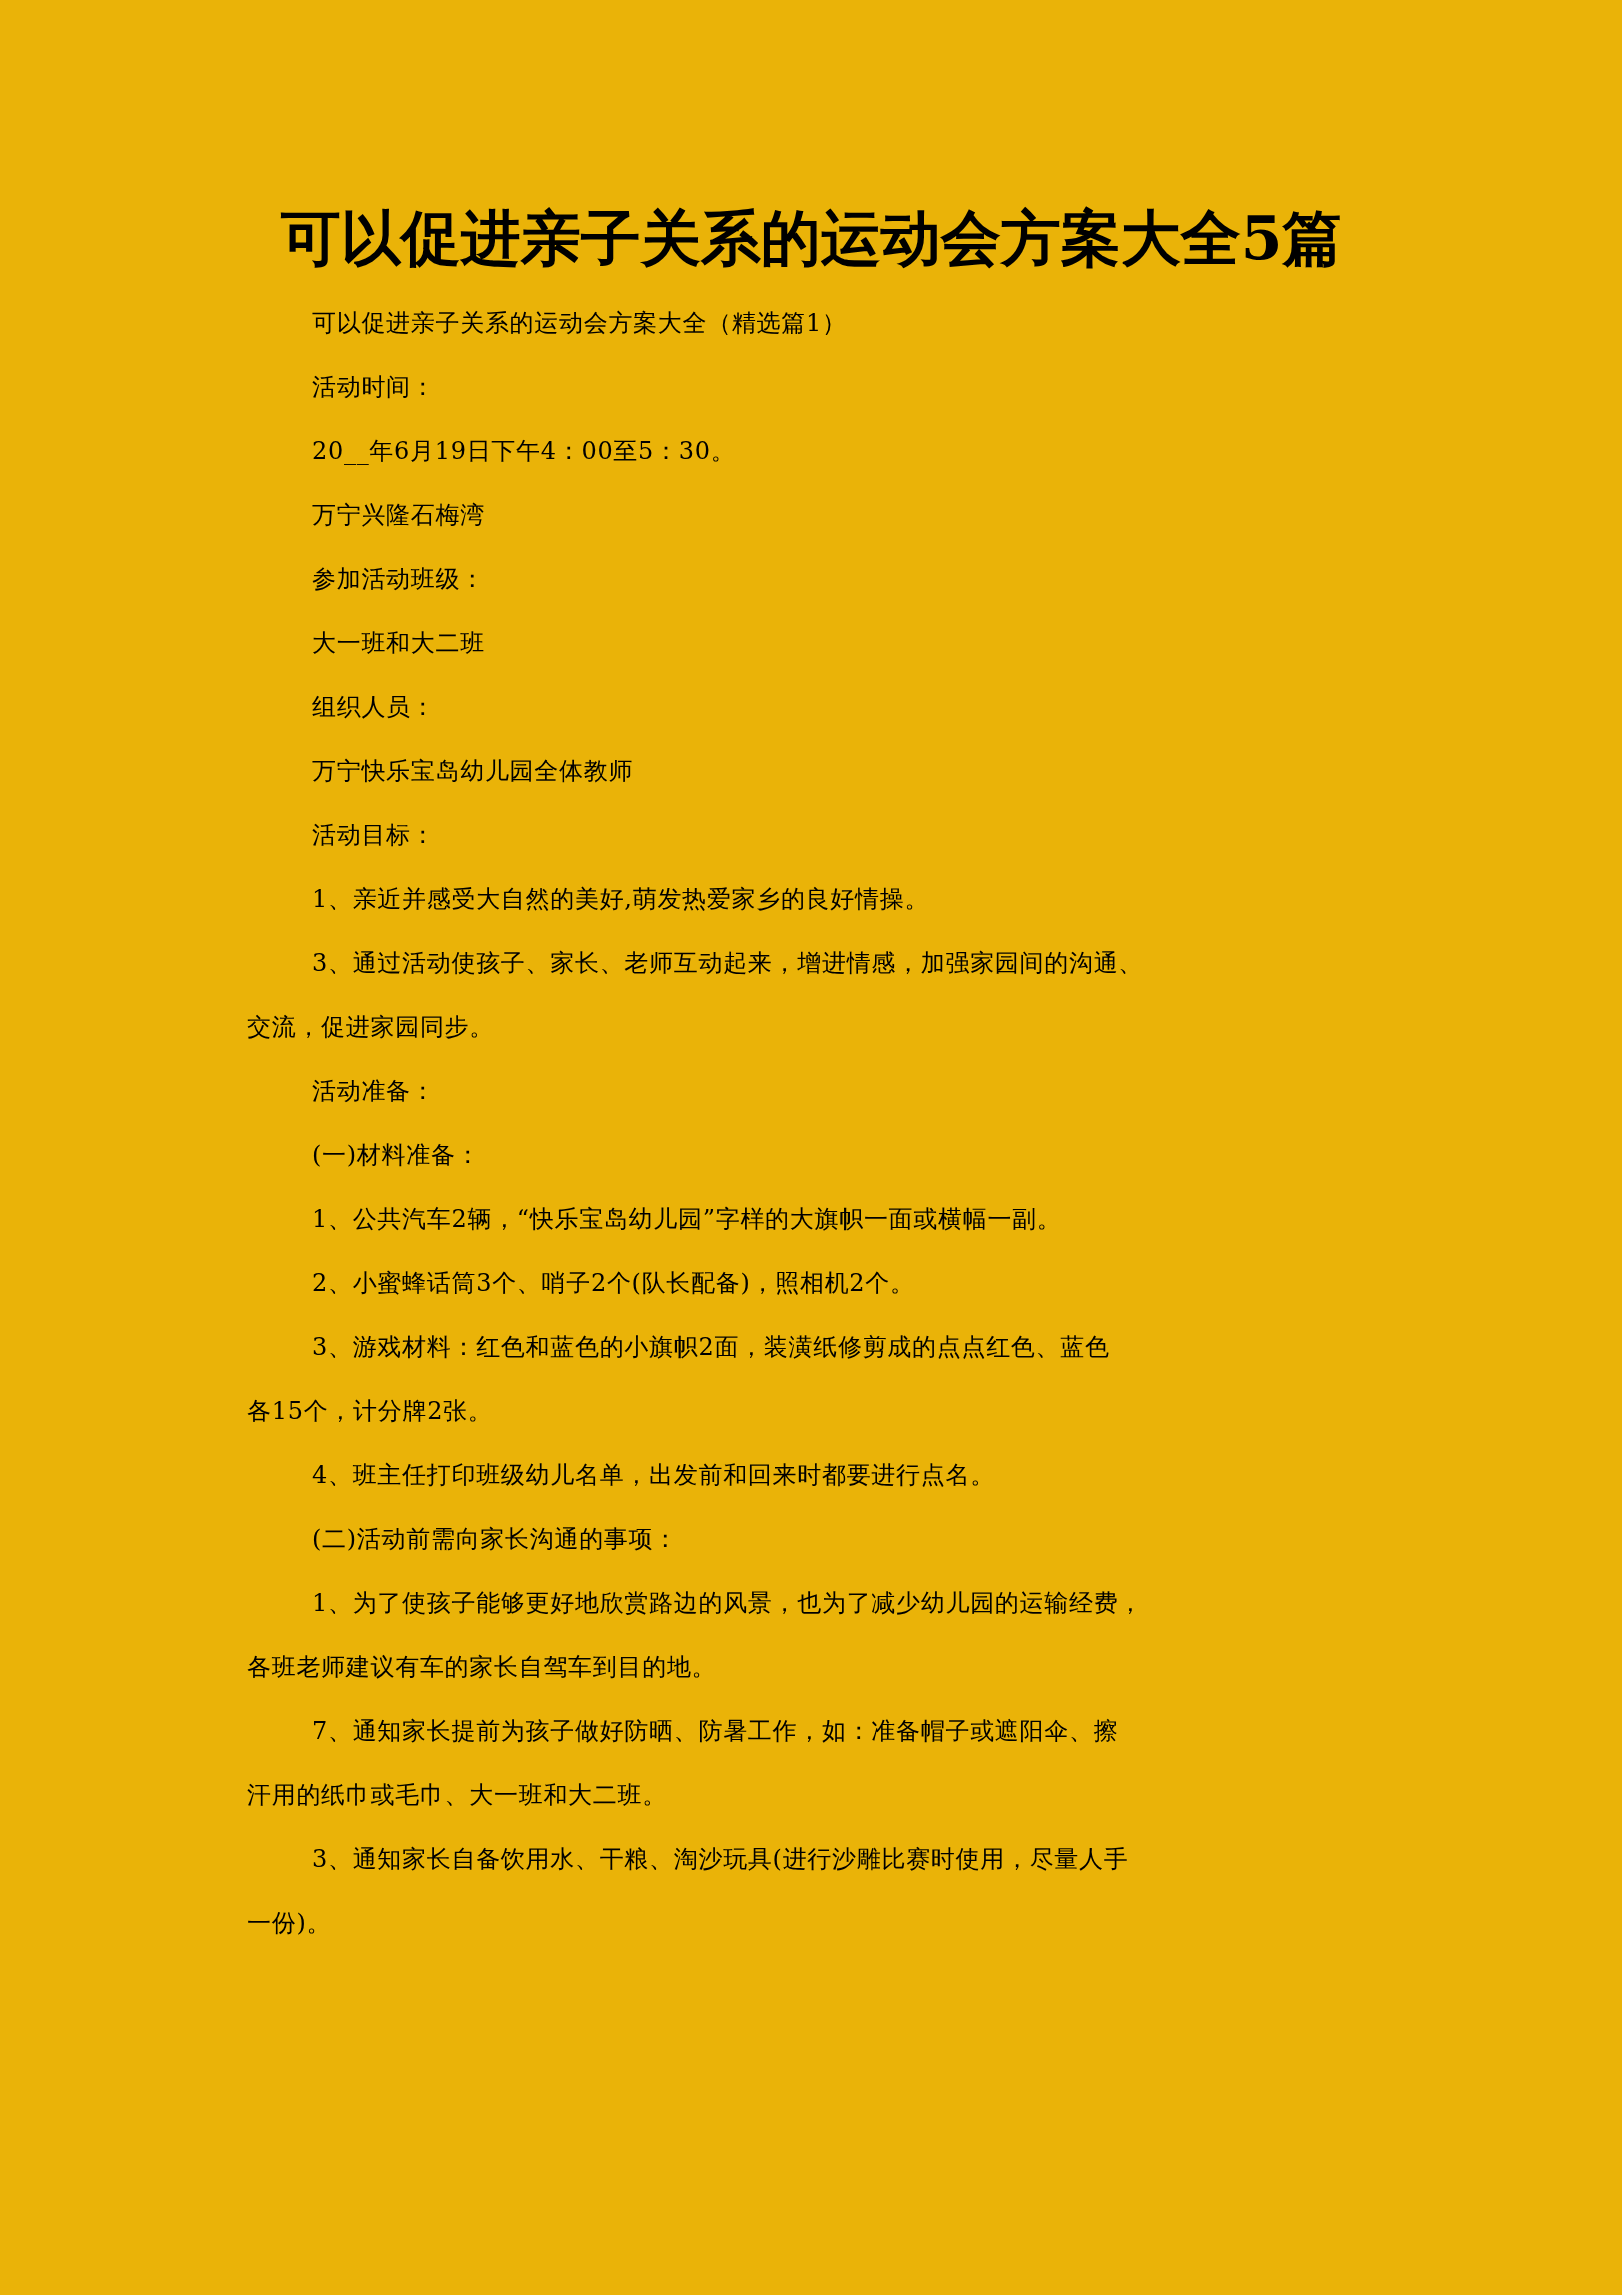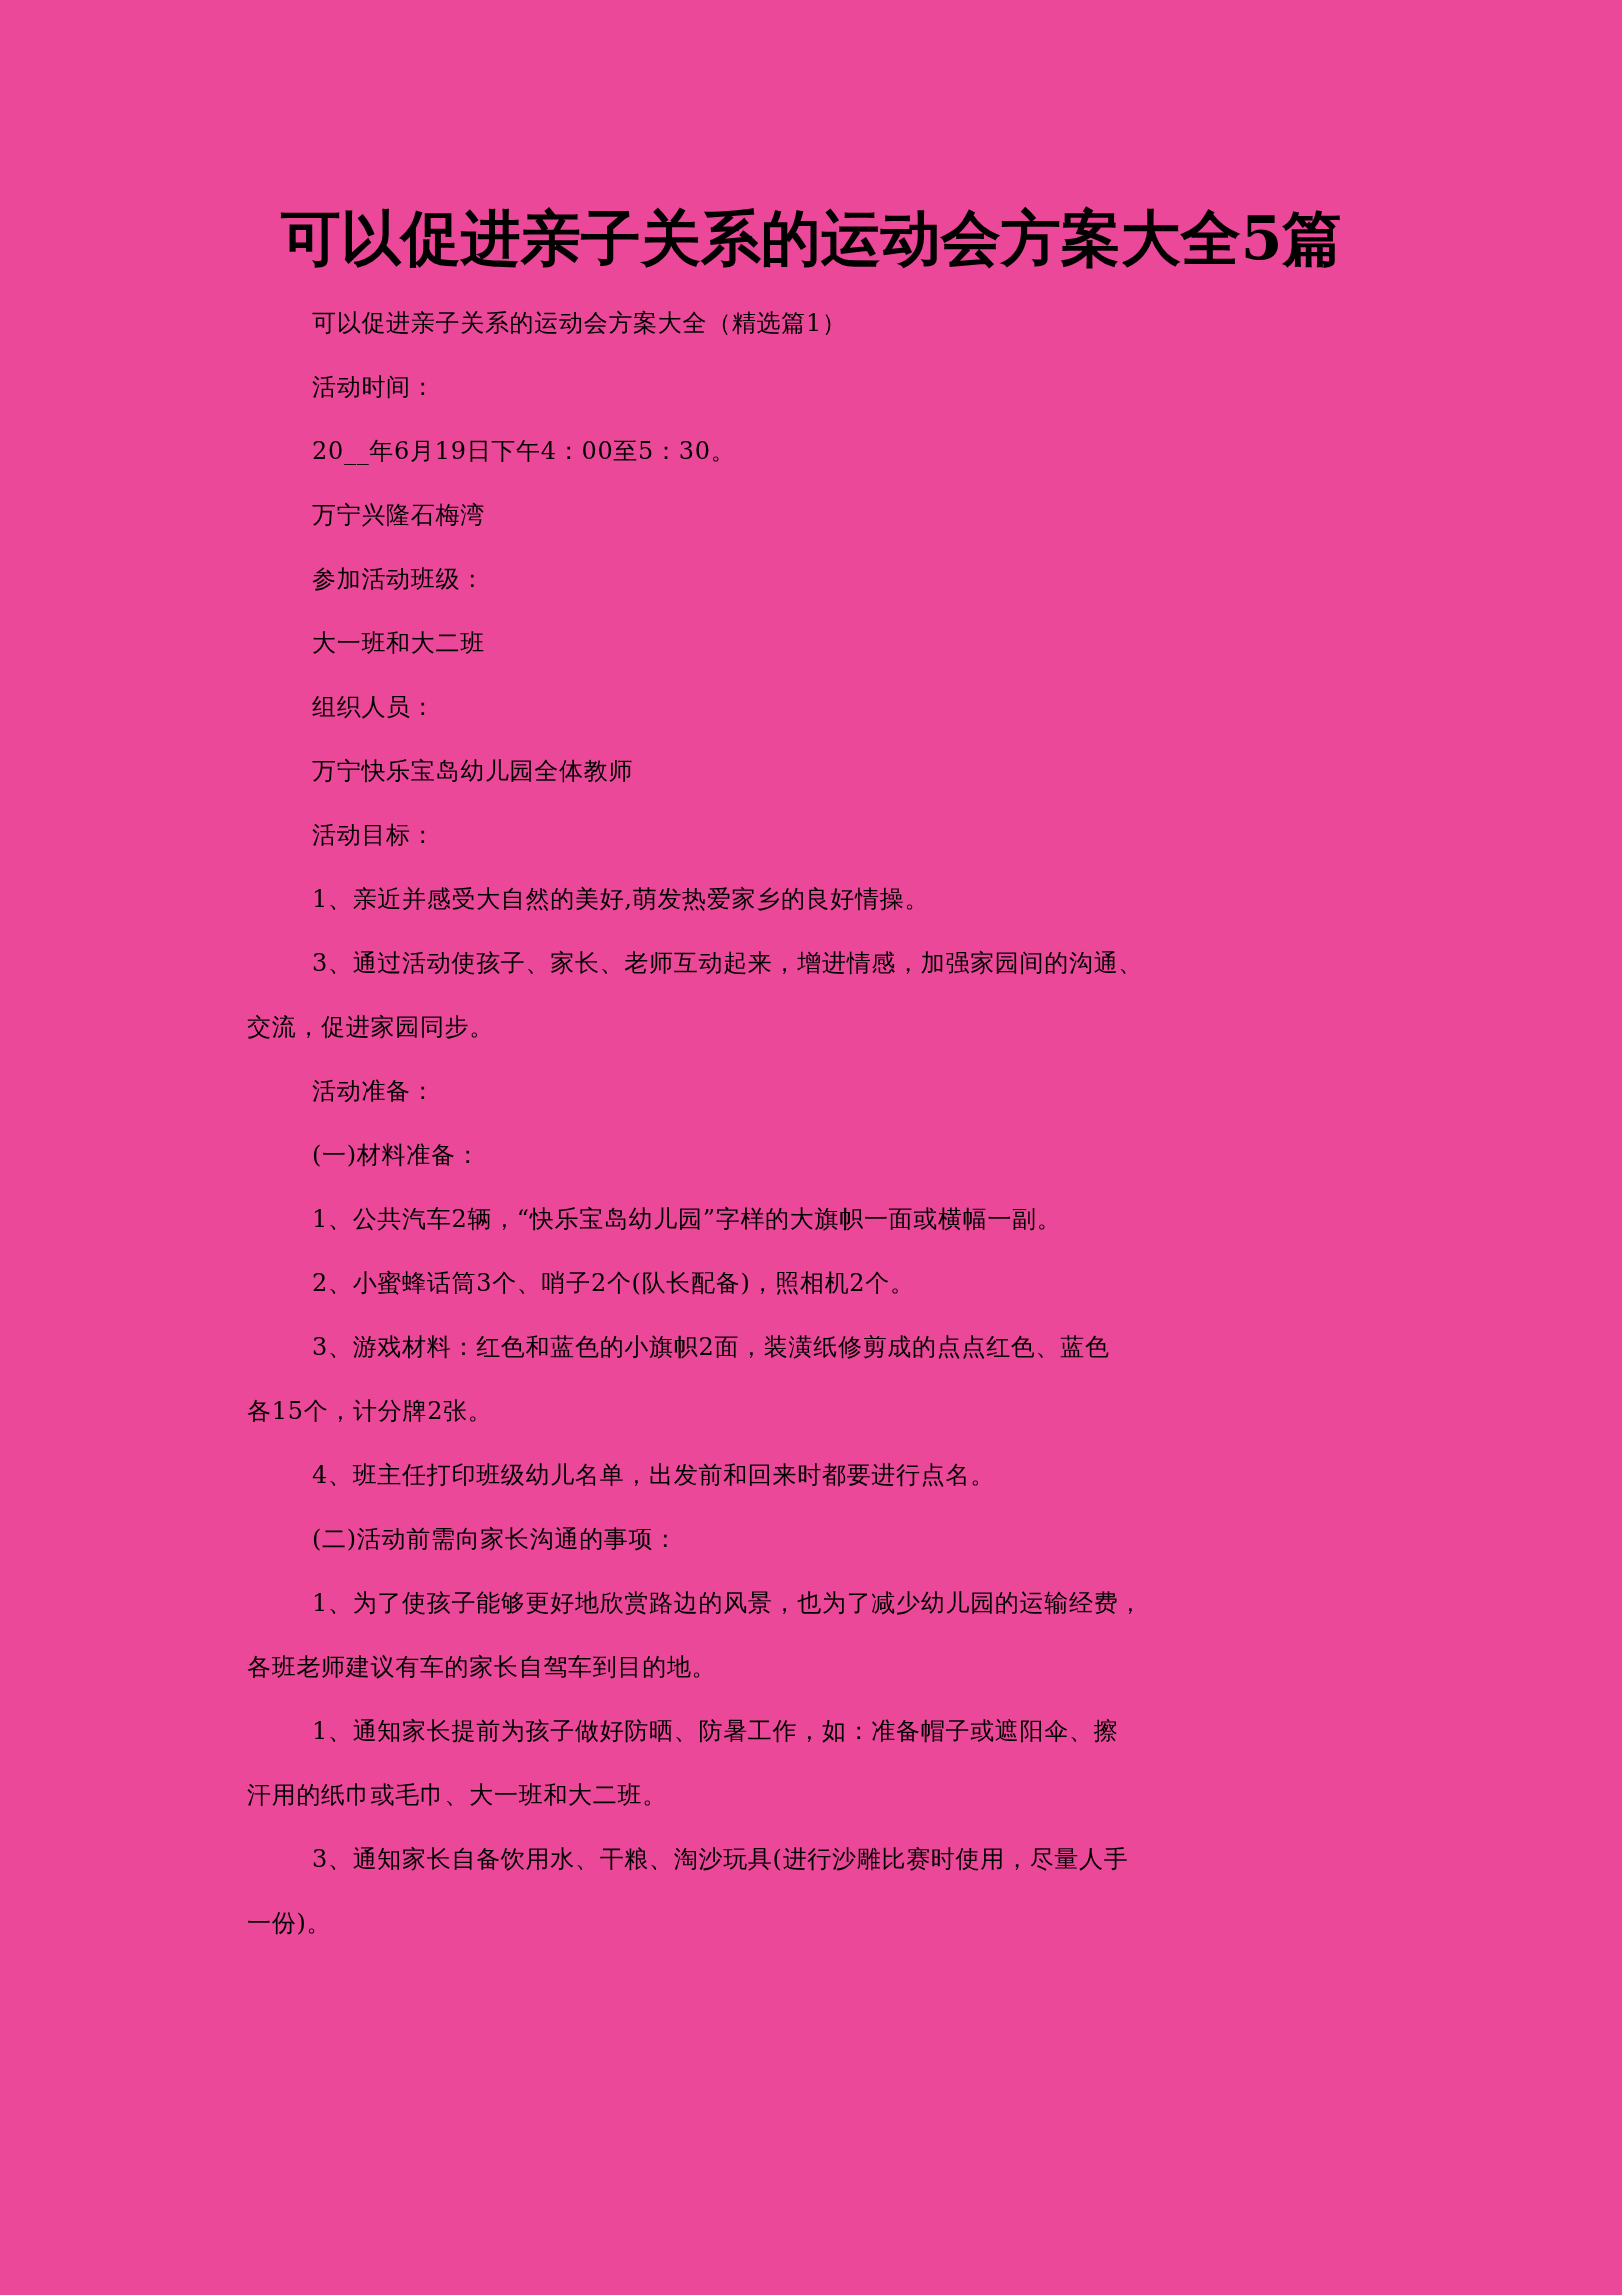--- a/index.html
+++ b/index.html
@@ -14,21 +14,21 @@
       overflow: hidden;
       color: #000000;
       font-family: "DejaVu Serif", "Liberation Serif", serif;
     }
     .page {
       position: absolute;
       left: 0;
       top: 0;
       width: 1623px;
       height: 2295px;
-      background: #ec4899;
+      background: #eab308;
     }
     .doc-title {
       position: absolute;
       left: 0;
       top: 196px;
       width: 1623px;
       text-align: center;
       font-size: 60px;
       line-height: 85px;
       font-weight: bold;
@@ -76,19 +76,19 @@
     <span class="line indent">活动准备：</span>
     <span class="line indent">(一)材料准备：</span>
     <span class="line indent">1、公共汽车2辆，“快乐宝岛幼儿园”字样的大旗帜一面或横幅一副。</span>
     <span class="line indent">2、小蜜蜂话筒3个、哨子2个(队长配备)，照相机2个。</span>
     <span class="line indent">3、游戏材料：红色和蓝色的小旗帜2面，装潢纸修剪成的点点红色、蓝色</span>
     <span class="line">各15个，计分牌2张。</span>
     <span class="line indent">4、班主任打印班级幼儿名单，出发前和回来时都要进行点名。</span>
     <span class="line indent">(二)活动前需向家长沟通的事项：</span>
     <span class="line indent">1、为了使孩子能够更好地欣赏路边的风景，也为了减少幼儿园的运输经费，</span>
     <span class="line">各班老师建议有车的家长自驾车到目的地。</span>
-    <span class="line indent">1、通知家长提前为孩子做好防晒、防暑工作，如：准备帽子或遮阳伞、擦</span>
+    <span class="line indent">7、通知家长提前为孩子做好防晒、防暑工作，如：准备帽子或遮阳伞、擦</span>
     <span class="line">汗用的纸巾或毛巾、大一班和大二班。</span>
     <span class="line indent">3、通知家长自备饮用水、干粮、淘沙玩具(进行沙雕比赛时使用，尽量人手</span>
     <span class="line">一份)。</span>
   </div>
 </div>
 
 
 </body></html>

